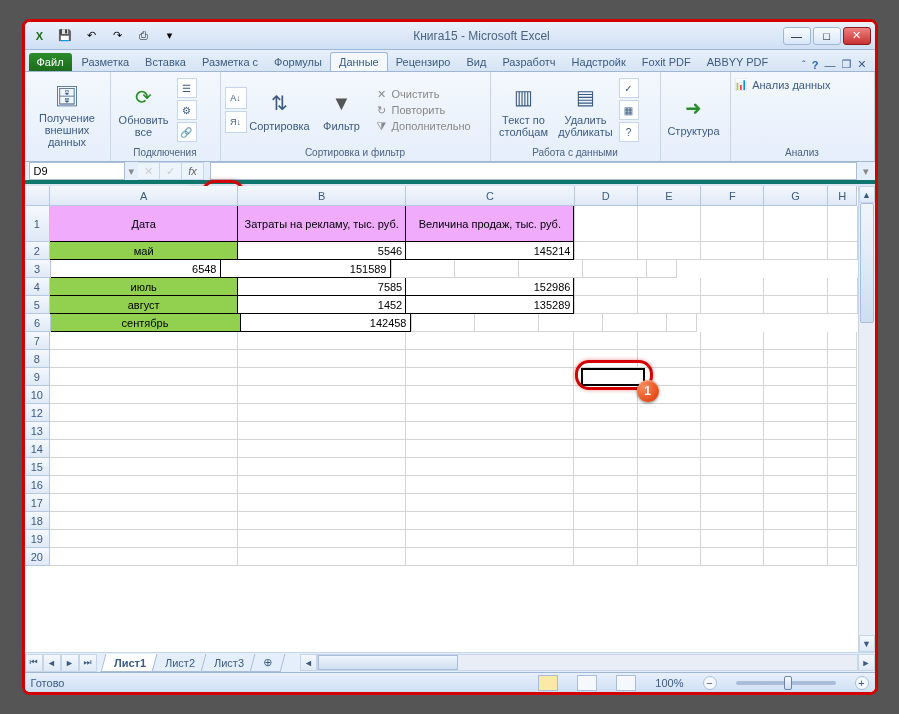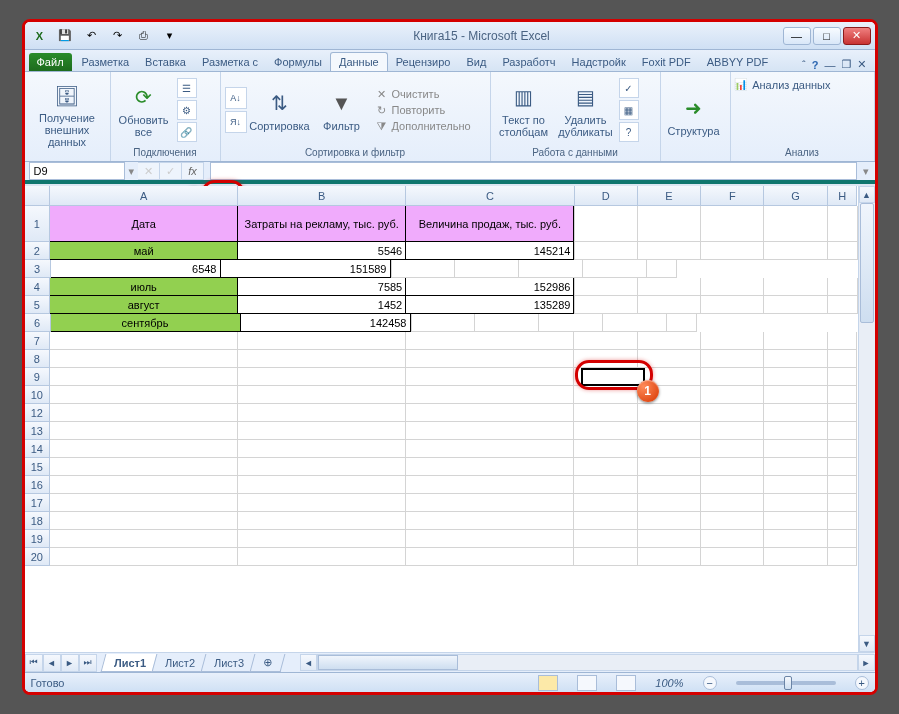--- a/index.html
+++ b/index.html
@@ -81,21 +81,21 @@
 .sheet-tab { height: 18px; padding: 0 10px; background: #e5eefb; border: 1px solid #a9bdd9; border-top: none; display: flex; align-items: center; color: #3b5b83; transform: skewX(-15deg); margin-right: -3px; }
 .sheet-tab span { transform: skewX(15deg); }
 .sheet-tab.active { background: #fff; font-weight: bold; }
 .hscroll { flex: 1; margin-left: 20px; display: flex; align-items: center; }
 .hs-btn { width: 17px; height: 17px; background: linear-gradient(#f5f8fd,#dfe9f6); border: 1px solid #c5d5ea; display: flex; align-items: center; justify-content: center; color: #3b5b83; font-size: 9px; }
 .hs-track { flex: 1; height: 17px; background: #e9eef6; border: 1px solid #c5d5ea; position: relative; }
 .hs-thumb { position: absolute; left: 0; top: 0; bottom: 0; width: 140px; background: linear-gradient(#f0f5fc,#cedef0); border: 1px solid #a9bdd9; }
 
 
 .status { position: absolute; bottom: 0; left: 0; right: 0; height: 20px; background: linear-gradient(#e8f0fb,#cfe0f4); display: flex; align-items: center; padding: 0 6px; border-top: 1px solid #9fb6d4; color: #3b5b83; }
-.status-right { margin-left: auto; display: flex; align-items: center; gap: 19px; font-style: italic; }
+.status-right { margin-left: auto; display: flex; align-items: center; gap: 19px; }
 .viewbtn { width: 20px; height: 16px; border: 1px solid #a9bdd9; background: #f5f8fd; }
 .viewbtn.active { background: #fce9a8; }
 .zoom-slider { width: 100px; height: 4px; background: #a9bdd9; position: relative; border-radius: 2px; }
 .zoom-slider .tk { position: absolute; left: 50%; top: -3px; width: 1px; height: 10px; background: #6b84a6; }
 .zoom-slider .th { position: absolute; left: 48%; top: -5px; width: 8px; height: 14px; background: linear-gradient(#f5f8fd,#cedef0); border: 1px solid #6b84a6; border-radius: 2px; }
 .zbtn { width: 14px; height: 14px; border: 1px solid #a9bdd9; border-radius: 7px; display: flex; align-items: center; justify-content: center; background: #f5f8fd; }
 </style>
 </head>
 <body>
 

